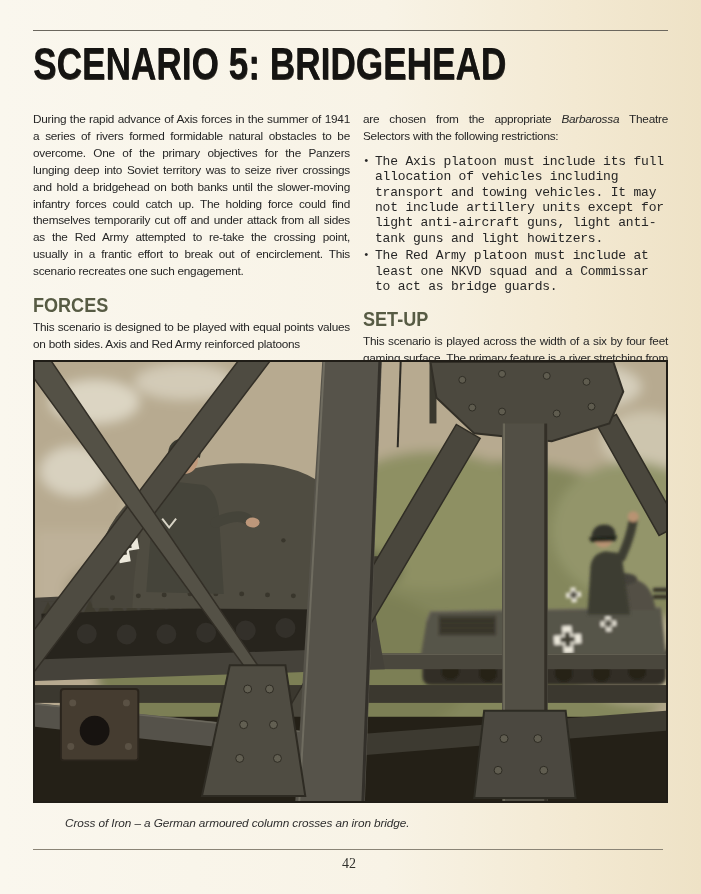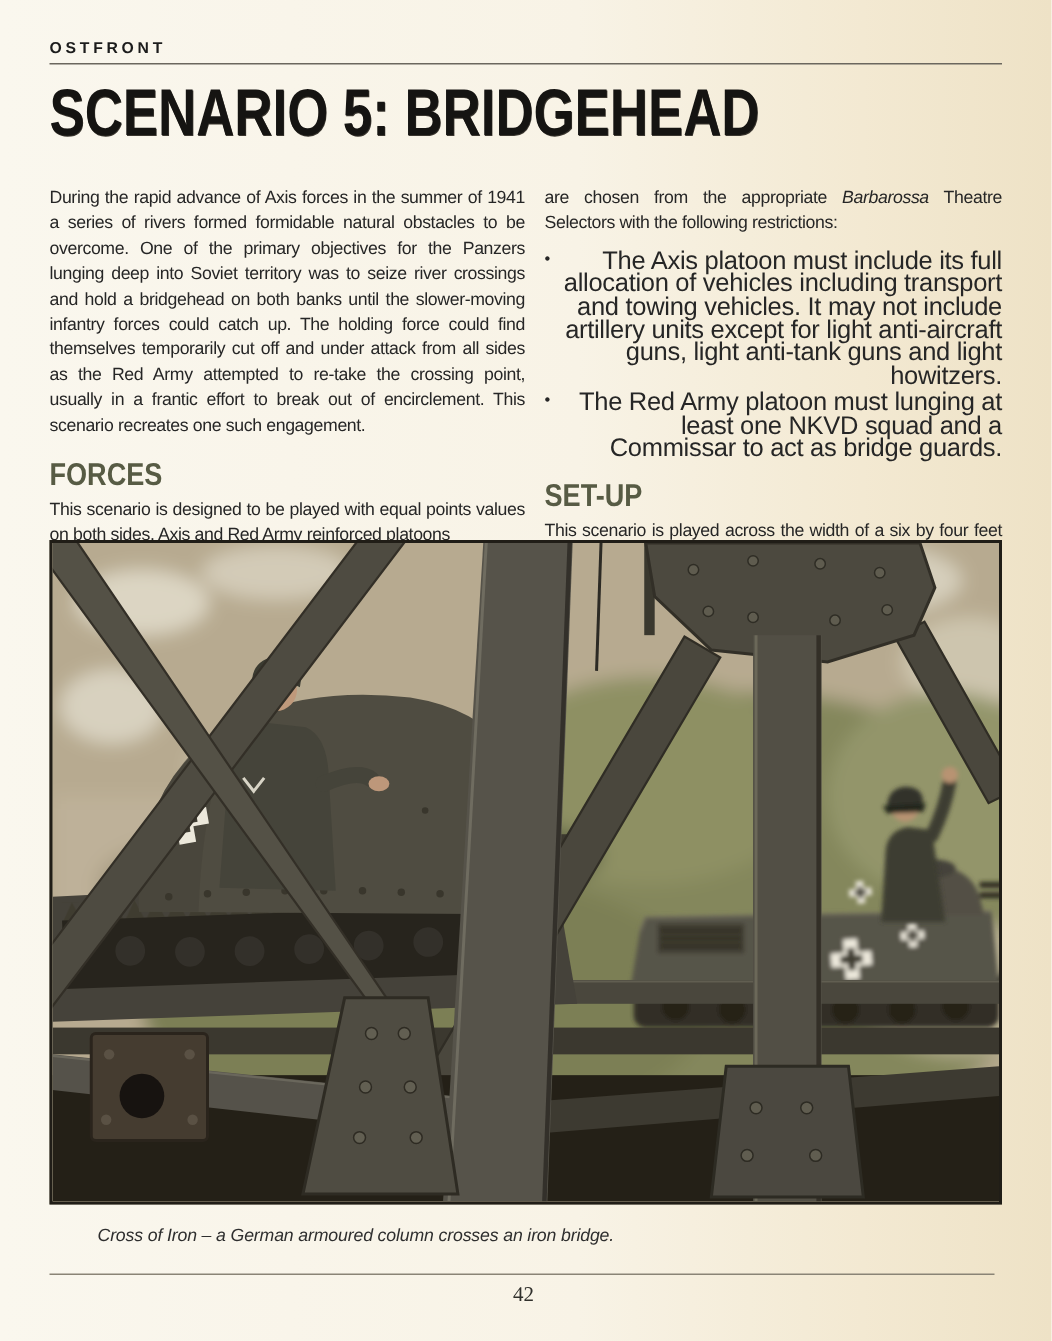--- a/index.html
+++ b/index.html
@@ -36,22 +36,22 @@
     text-align:justify; color:#262626;
   }
   .section-head {
     margin-top:13px; margin-bottom:2px;
     font-size:21px; font-weight:800; color:#575b44;
     transform:scaleX(0.86); transform-origin:left; white-space:nowrap;
   }
   .bullets { margin-top:9px; margin-bottom:4px; list-style:none; }
   .bullets li {
     position:relative; padding-left:12px;
-    font-size:17px; line-height:15.4px; letter-spacing:-0.2px;
-    text-align:right; color:#262626; margin-bottom:2px;
+    font-size:13px; line-height:15.4px; letter-spacing:-0.2px;
+    text-align:left; color:#262626; margin-bottom:2px;font-family:Liberation Mono, monospace;
   }
   .bullets li::before {
     content:"•"; position:absolute; left:0; top:0; color:#262626; font-size:11px;
   }
   .italic { font-style:italic; }
 
   .photo-figure {
     position:absolute; left:33px; top:360px; width:635px; height:443px;
     border:2px solid #201d17; background:#8f8a74; overflow:hidden;
   }
@@ -68,35 +68,34 @@
   .page-number {
     position:absolute; left:0; top:856px; width:698px; text-align:center;
     font-family:"Liberation Serif", serif; font-size:14px; color:#30302c;
   }
 </style>
 </head>
 <body>
 
 <div class="page">
   <div class="content">
-    <div class="kicker">OSTFRONT</div>
     <div class="kicker-rule"></div>
     <h1 class="title">SCENARIO 5: BRIDGEHEAD</h1>
 
     <div class="columns">
       <div class="col-left">
         <p class="body-text">During the rapid advance of Axis forces in the summer of 1941 a series of rivers formed formidable natural obstacles to be overcome. One of the primary objectives for the Panzers lunging deep into Soviet territory was to seize river crossings and hold a bridgehead on both banks until the slower-moving infantry forces could catch up. The holding force could find themselves temporarily cut off and under attack from all sides as the Red Army attempted to re-take the crossing point, usually in a frantic effort to break out of encirclement. This scenario recreates one such engagement.</p>
         <h2 class="section-head">FORCES</h2>
         <p class="body-text">This scenario is designed to be played with equal points values on both sides. Axis and Red Army reinforced platoons</p>
       </div>
       <div class="col-right">
         <p class="body-text"><span>are chosen from the appropriate </span><span class="italic">Barbarossa</span><span> Theatre Selectors with the following restrictions:</span></p>
         <ul class="bullets">
           <li>The Axis platoon must include its full allocation of vehicles including transport and towing vehicles. It may not include artillery units except for light anti-aircraft guns, light anti-tank guns and light howitzers.</li>
-          <li>The Red Army platoon must lunging at least one NKVD squad and a Commissar to act as bridge guards.</li>
+          <li>The Red Army platoon must include at least one NKVD squad and a Commissar to act as bridge guards.</li>
         </ul>
         <h2 class="section-head">SET-UP</h2>
         <p class="body-text">This scenario is played across the width of a six by four feet gaming surface. The primary feature is a river stretching from one short table edge to the opposite short table edge. The river</p>
       </div>
     </div>
   </div>
 
   <figure class="photo-figure">
     <svg viewBox="0 0 635 443" preserveAspectRatio="none">
       <defs>

